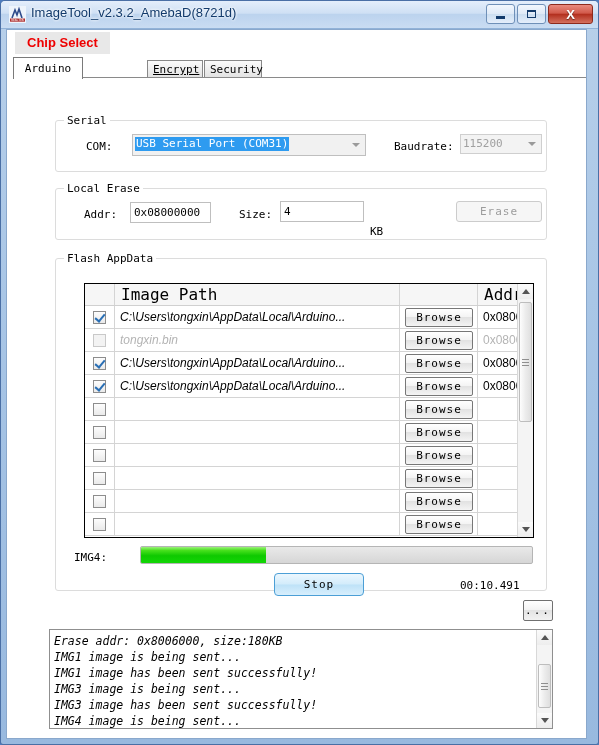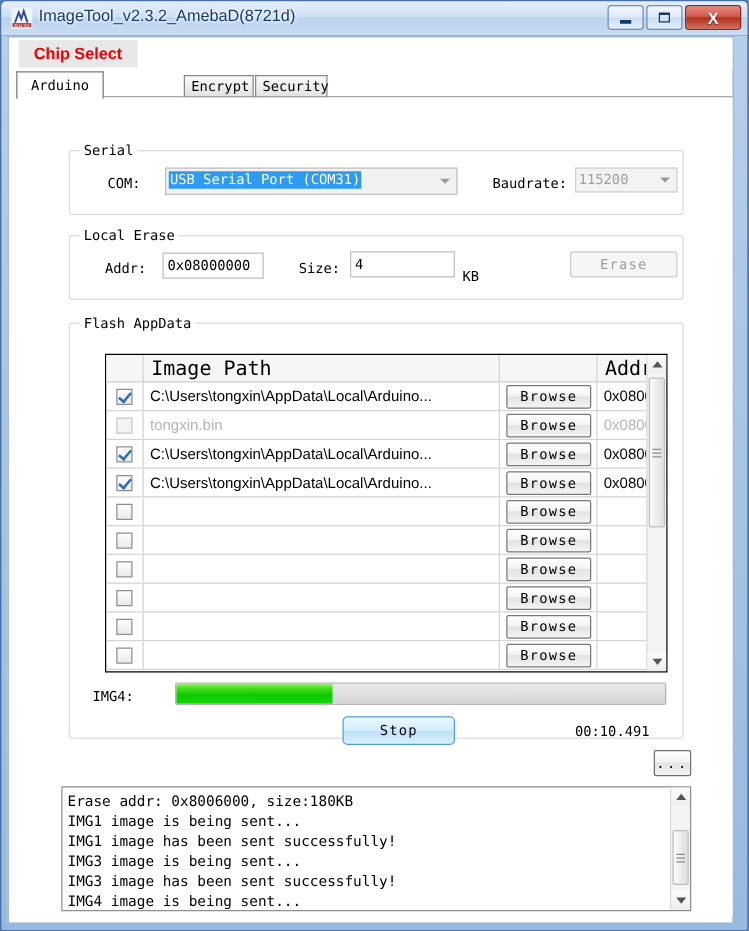--- a/index.html
+++ b/index.html
@@ -171,21 +171,21 @@
     position:absolute;top:0;height:100%;box-sizing:border-box;
     border-right:1px solid #d4d4d4;
     display:flex;align-items:center;
   }
   .gcell.nob{border-right:none;}
   .hdrtxt{
     font-family:"DejaVu Sans Mono", monospace;font-size:16px;color:#000;padding-left:6px;
   }
   .pathtxt{
     font-family:"Liberation Sans", sans-serif;font-size:12px;color:#000;
-    padding-left:5px;white-space:nowrap;overflow:hidden;
+    padding-left:5px;white-space:nowrap;overflow:hidden;font-style:italic;
   }
   .pathtxt.dim{color:#b4b4b4;}
   .addrtxt{
     font-family:"Liberation Sans", sans-serif;font-size:12px;color:#000;padding-left:5px;
   }
   .addrtxt.dim{color:#b4b4b4;}
   .cbox{
     width:13px;height:13px;box-sizing:border-box;
     border:1px solid #8d8d8d;background:linear-gradient(to bottom,#fdfdfd,#eaeaea);
     margin:auto;position:relative;
@@ -278,21 +278,21 @@
 
   <div id="client">
 
     <div id="menubar">
       <div id="chip-select">Chip Select</div>
     </div>
 
     <div id="tabstrip">
       <div class="tab active" style="left:0px;width:70px;">Arduino</div>
       <div class="tab" style="left:71px;width:62px;margin-top:44px;">Generate</div>
-      <div class="tab" style="left:134px;width:56px;">Encrypt</div>
+      <div class="tab" style="left:134px;width:56px;text-decoration:underline;">Encrypt</div>
       <div class="tab" style="left:191px;width:58px;">Security</div>
     </div>
     <div id="tabline"></div>
 
     <div id="tabpage">
 
       <div class="group" style="left:42px;top:42px;width:492px;height:52px;">
         <div class="group-title">Serial</div>
 
         <div class="lbl" style="left:30px;top:19px;">COM:</div>
@@ -312,21 +312,21 @@
 
       <div class="group" style="left:42px;top:110px;width:492px;height:52px;">
         <div class="group-title">Local Erase</div>
 
         <div class="lbl" style="left:28px;top:19px;">Addr:</div>
         <input class="txtbox" style="left: 74px; top: 13px; width: 81px; height: 21px;" value="0x08000000">
 
         <div class="lbl" style="left:183px;top:19px;">Size:</div>
         <input class="txtbox" style="left: 224px; top: 12px; width: 84px; height: 21px;" value="4">
 
-        <div class="lbl" style="left:314px;top:26px;">KB</div>
+        <div class="lbl" style="left:314px;top:36px;">KB</div>
 
         <div class="btn disabled" style="left:400px;top:12px;width:86px;height:21px;">Erase</div>
       </div>
 
       <div class="group" style="left:42px;top:180px;width:492px;height:333px;">
         <div class="group-title">Flash AppData</div>
 
         <div id="grid" style="left:28px;top:24px;width:450px;height:255px;">
 
           <div class="grow ghdr" style="top:0;height:22px;">
@@ -505,21 +505,21 @@
           <div id="pfill" style="width: 32%;"></div>
         </div>
 
         <div class="btn primary" style="left:218px;top:314px;width:90px;height:23px;">Stop</div>
 
         <div class="lbl" style="left:404px;top:320px;">00:10.491</div>
       </div>
 
       <div class="btn small" style="left:510px;top:522px;width:30px;height:21px;letter-spacing:2px;">...</div>
 
-      <div id="logbox" style="left:36px;top:551px;width:504px;height:100px;">
+      <div id="logbox" style="left:36px;top:551px;width:504px;height:100px;font-style:italic;">
         <div id="logtext">Erase addr: 0x8006000, size:180KB
 IMG1 image is being sent...
 IMG1 image has been sent successfully!
 IMG3 image is being sent...
 IMG3 image has been sent successfully!
 IMG4 image is being sent...</div>
 
         <div class="vscroll" style="right:0;top:0;height:100%;">
           <div class="sbbtn sbup">
               <div class="tri-up"></div>

